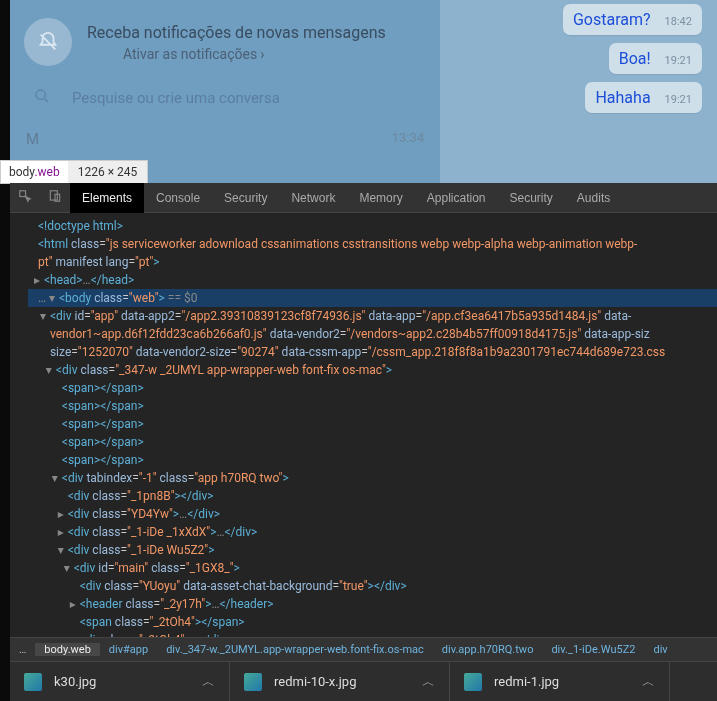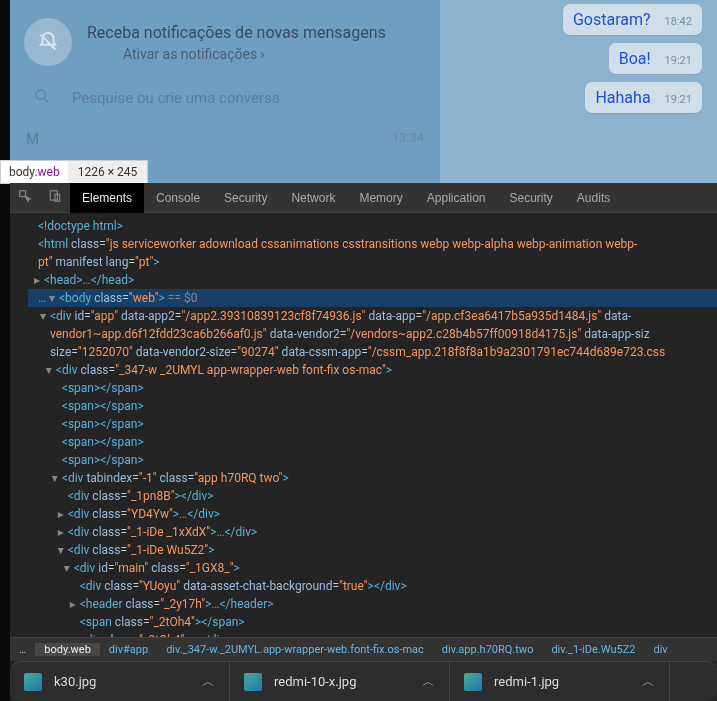--- a/index.html
+++ b/index.html
@@ -52,21 +52,21 @@
 .dim  { color:#888; }
 .sel-line { background:#1a3f66; display:inline-block; width:100%; }
 .eq0 { color:#888; font-style:normal; }
 .arrow { color:#888; display:inline-block; width:10px; }
 
 .breadcrumb-bar { position:absolute; bottom:40px; left:0; right:0; height:24px; background:#333; display:flex; align-items:center; font-family:-apple-system,sans-serif; font-size:11px; overflow:hidden; border-top:1px solid #444; }
 .bc-item { padding:0 9px; color:#bbb; white-space:nowrap; }
 .bc-item.sel { background:#474747; color:#eee; }
 .bc-item.link { color:#6fb5e0; }
 
-.downloads-bar { position:absolute; bottom:0; left:0; right:0; height:40px; background:#2d2d2d; display:flex; align-items:center; border-top:1px solid #444;border-radius:11px; }
+.downloads-bar { position:absolute; bottom:0; left:0; right:0; height:40px; background:#2d2d2d; display:flex; align-items:center; border-top:1px solid #444; }
 .dl-item { display:flex; align-items:center; gap:12px; padding:0 14px; height:100%; width:220px; border-right:1px solid #444; color:#ddd; font-family:-apple-system,sans-serif; font-size:13px; justify-content:space-between; }
 .dl-left { display:flex; align-items:center; gap:12px; }
 .img-thumb { width:18px; height:18px; background:linear-gradient(135deg,#4a9,#27a); border-radius:2px; }
 .chev-up { opacity:.7; }
 </style>
 </head>
 <body>
 
 <div class="wa">
   <div class="wa-left">

